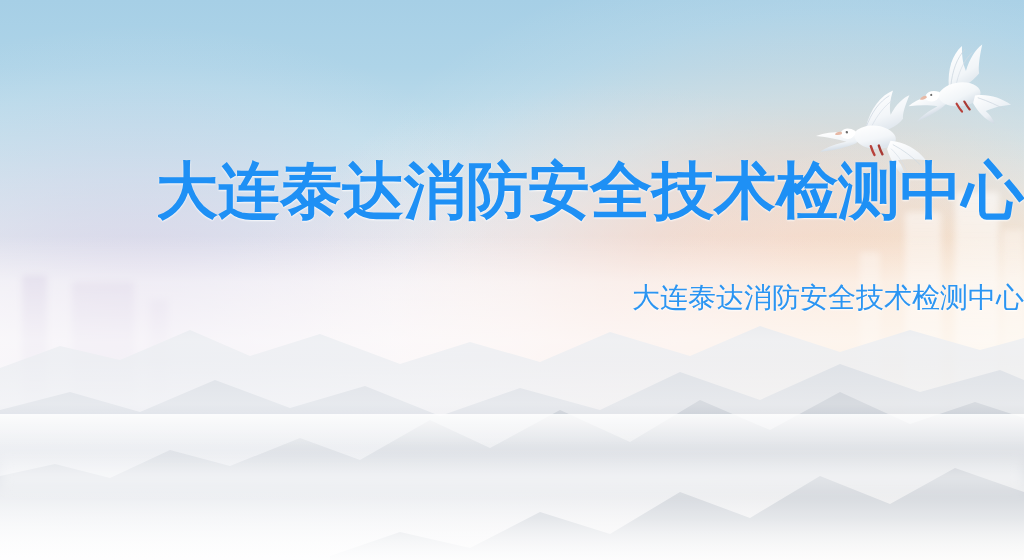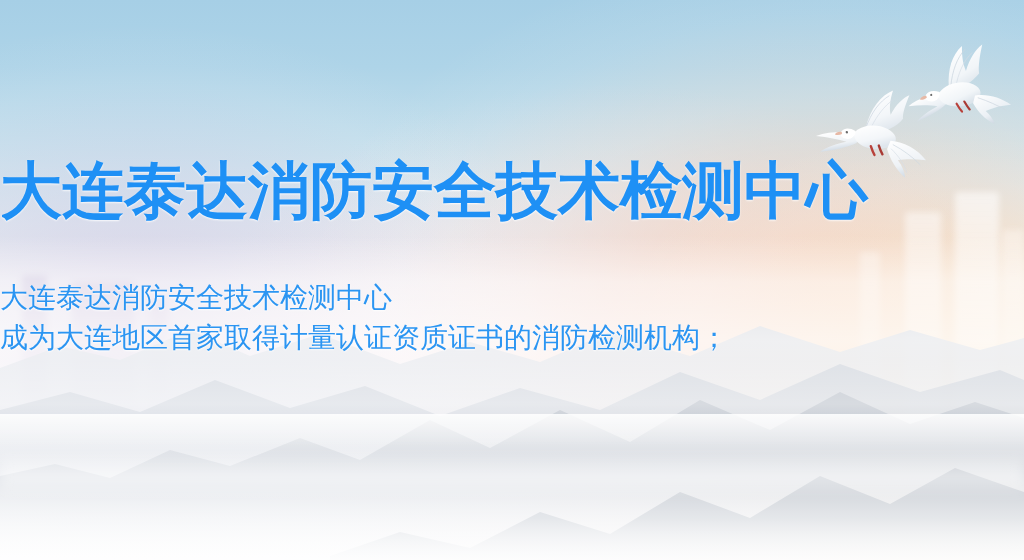--- a/index.html
+++ b/index.html
@@ -137,21 +137,21 @@
   .dove { position:absolute; }
   .dove svg { display:block; overflow:visible; }
   .dove-left  { left:812px; top:88px;  width:120px; height:92px;  transform:rotate(-4deg); }
   .dove-right { left:898px; top:48px;  width:112px; height:86px;  transform:rotate(-16deg); }
 
   
   .content {
     position:absolute;
     left:0; top:0;
     width:922px; height:560px;
-    text-align:left;
+    text-align:right;
     text-decoration:underline;
   }
 
   .main-title {
     position:absolute;
     left:0; top:160px;
     width:1024px;
     font-size:62px;
     font-weight:bold;
     letter-spacing:0px;
@@ -317,17 +317,16 @@
       <path d="M55,56 C56,60 57,63 58,65" stroke="#b8413a" stroke-width="2.2" fill="none" stroke-linecap="round"></path>
       <path d="M63,56 C64,60 65,63 66,65" stroke="#a93a34" stroke-width="2.2" fill="none" stroke-linecap="round"></path>
     </svg>
   </div>
 
   <div class="content">
     <div class="main-title">大连泰达消防安全技术检测中心</div>
 
     <div class="body-block">
       <div class="body-line">大连泰达消防安全技术检测中心</div>
-      <div class="body-line">成为大连地区首家取得计量认证资质证书的消防检测机构；</div>
     </div>
   </div>
 
 </div>
 
 </body></html>

